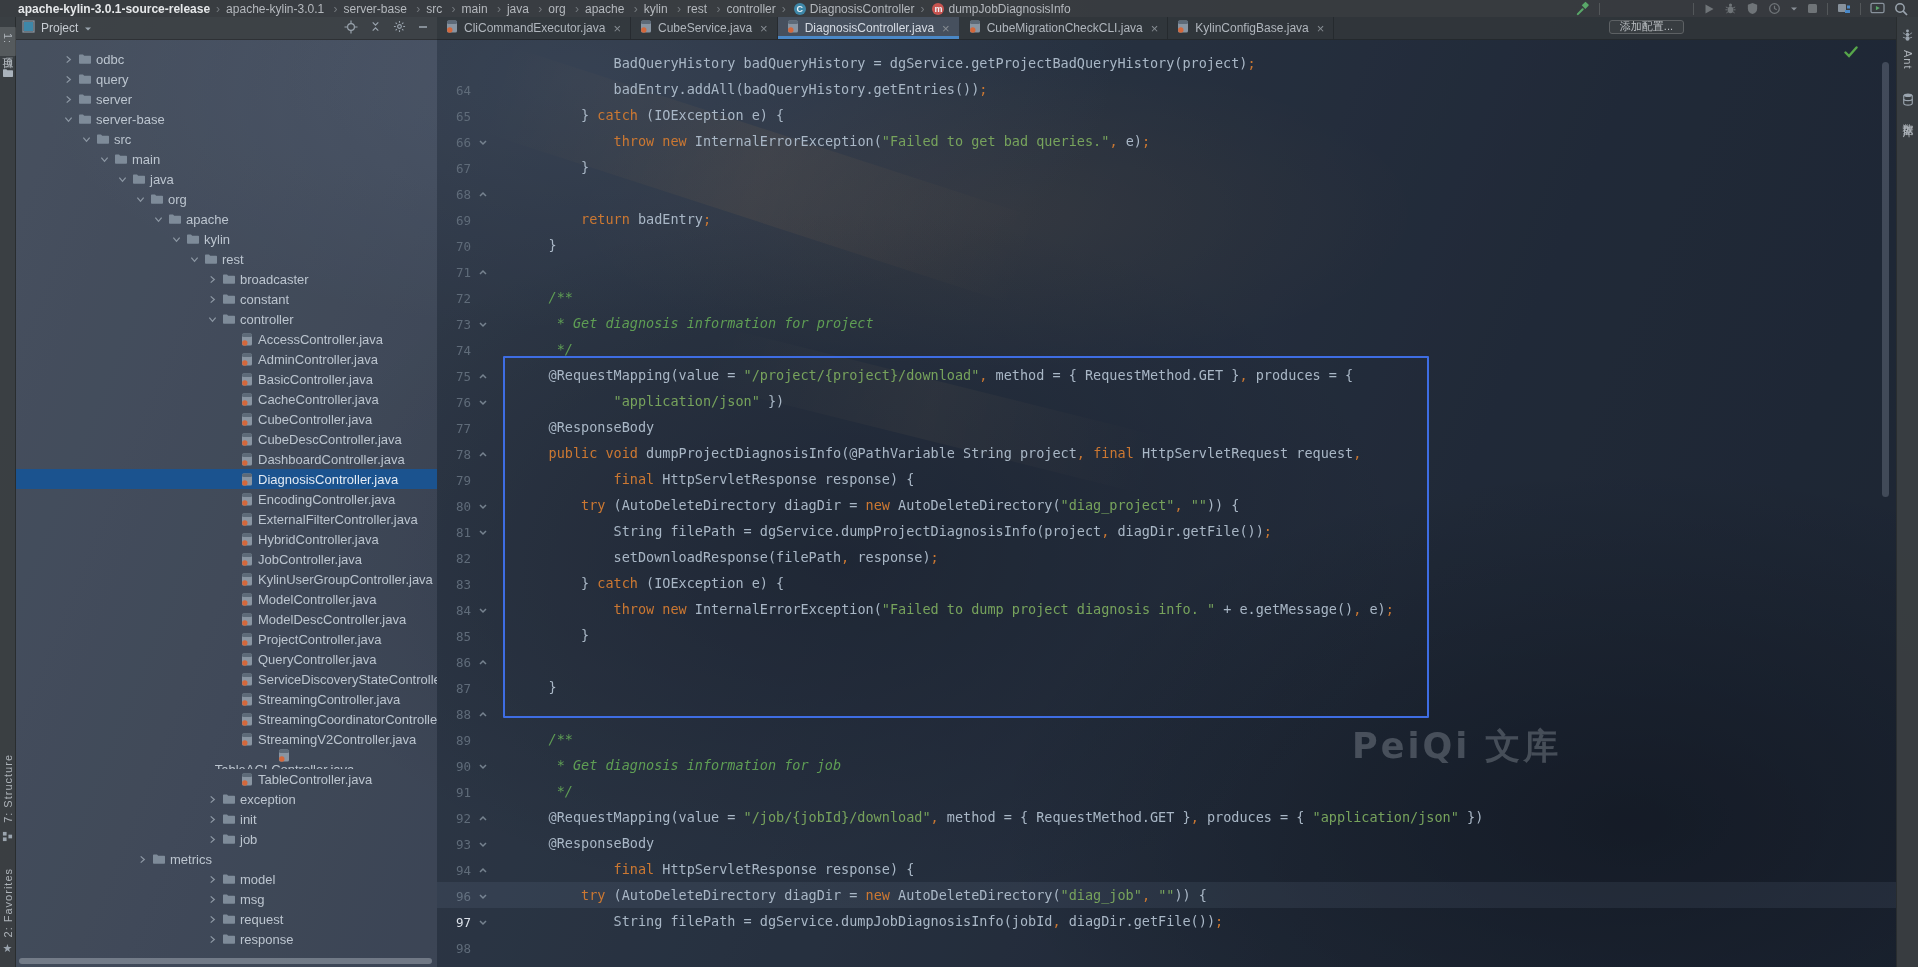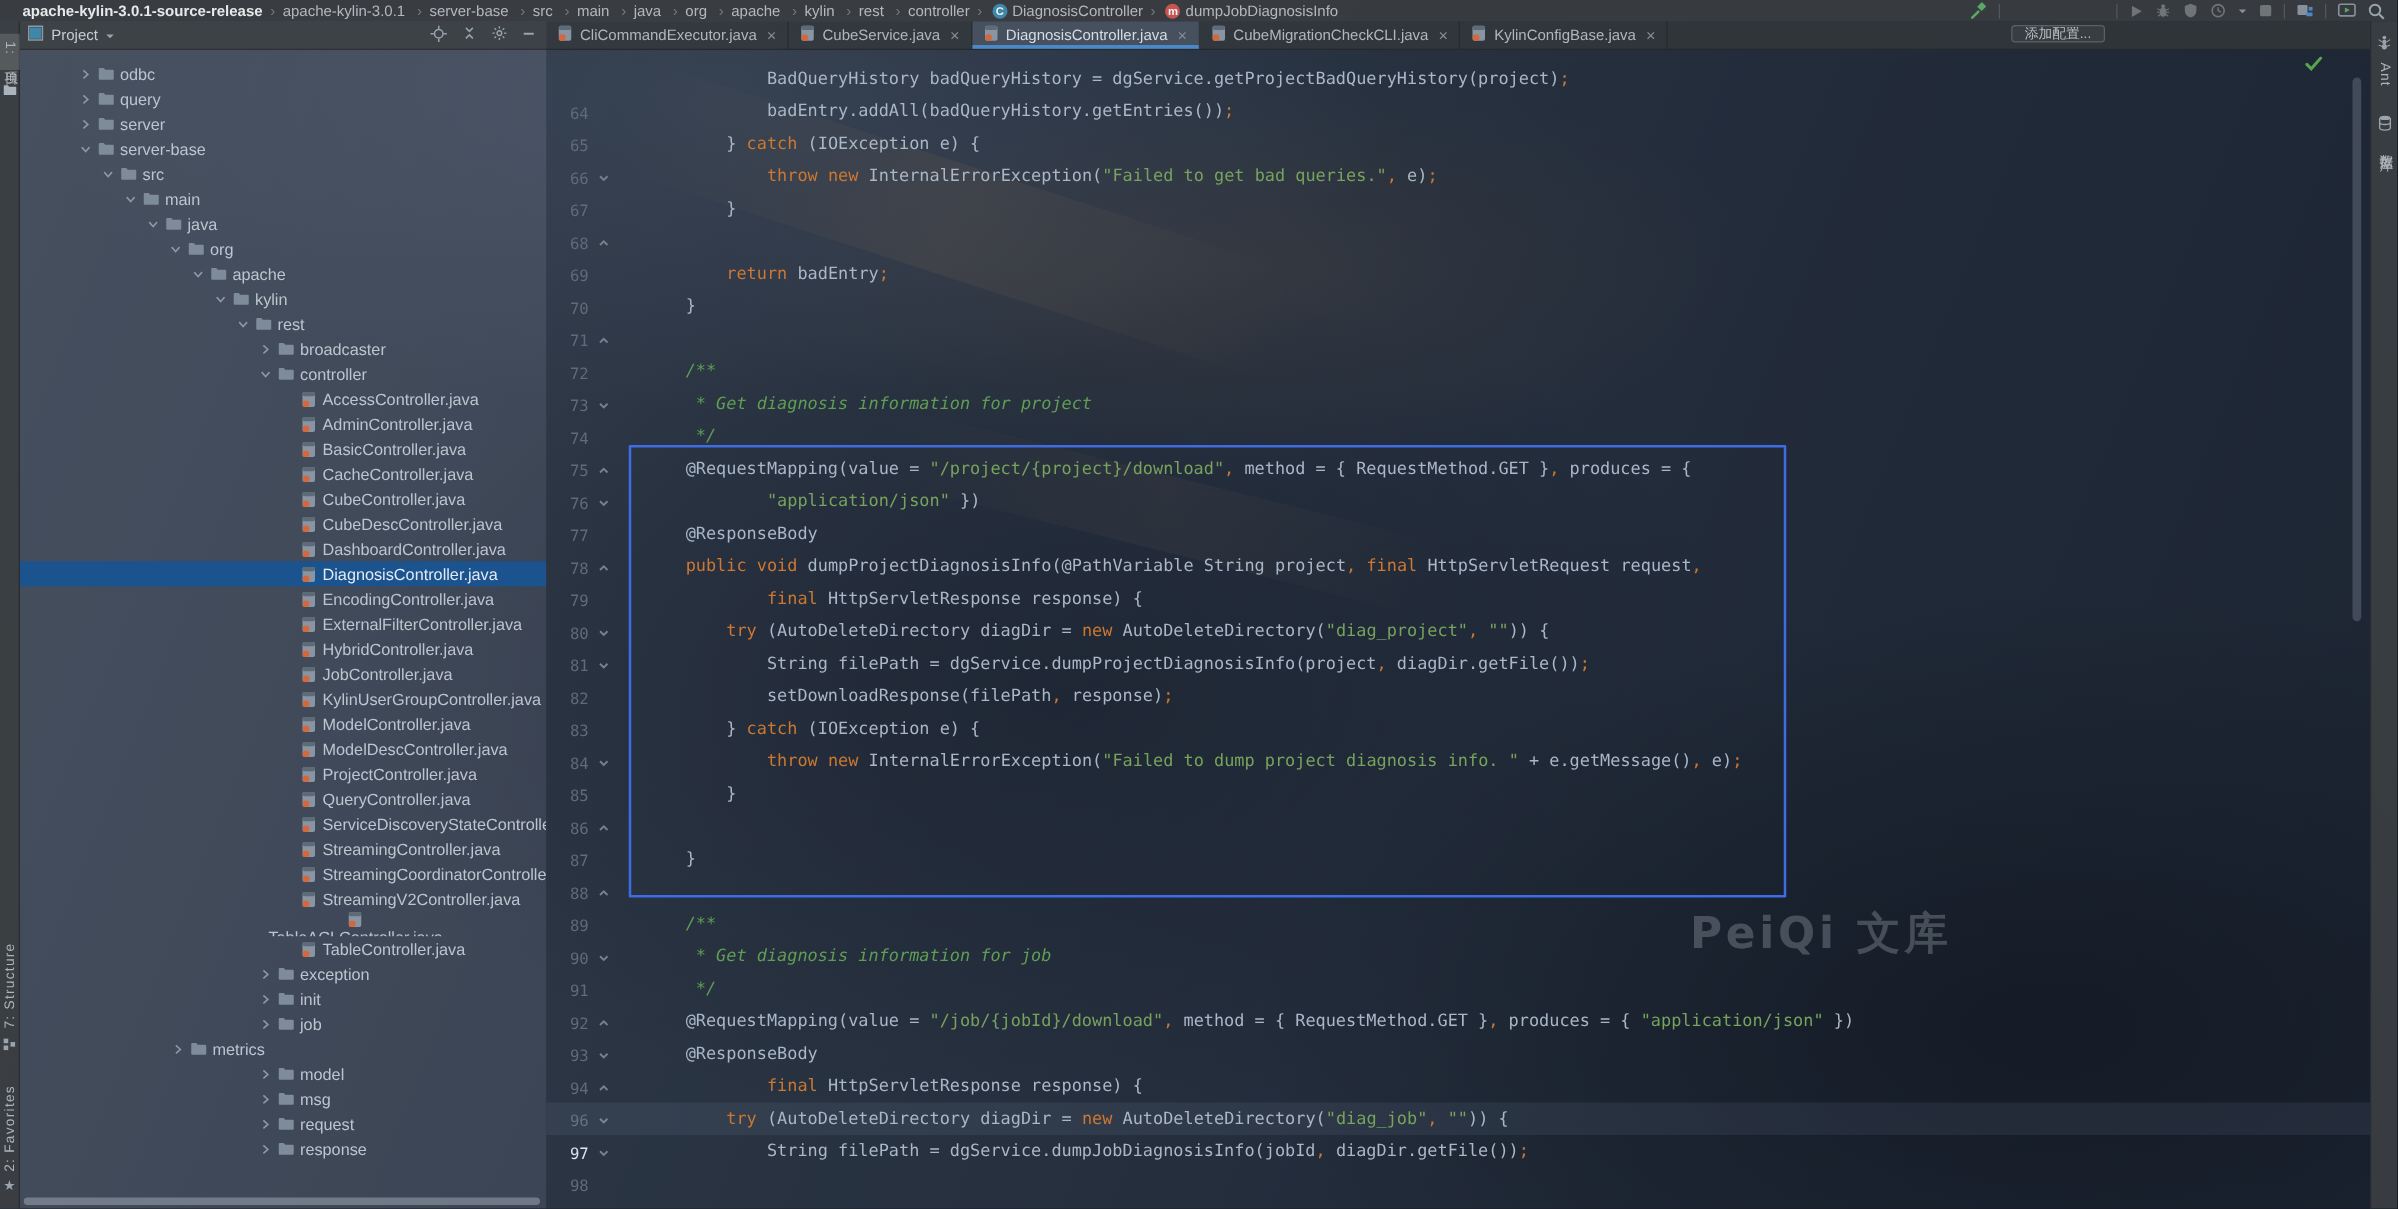--- a/index.html
+++ b/index.html
@@ -522,20 +522,33 @@
                 </svg>
               </span>
     <span class="t-icon">
                 <svg width="14" height="12" viewBox="0 0 14 12">
                   <path d="M1 2.2 Q1 1.4 1.8 1.4 L5 1.4 L6.2 2.8 L12.2 2.8 Q13 2.8 13 3.6 L13 10 Q13 10.8 12.2 10.8 L1.8 10.8 Q1 10.8 1 10 Z" fill="#7e8b99"></path>
                 </svg>
               </span>
     <span class="t-label">broadcaster</span>
   </div>
 
+  <div class="trow" style="padding-left: 188px;">
+    <span class="t-arrow">
+                <svg width="9" height="9" viewBox="0 0 10 10">
+                  <path d="M3 1.5 L7 5 L3 8.5" fill="none" stroke="#8d98a4" stroke-width="1.4"></path>
+                </svg>
+              </span>
+    <span class="t-icon">
+                <svg width="14" height="12" viewBox="0 0 14 12">
+                  <path d="M1 2.2 Q1 1.4 1.8 1.4 L5 1.4 L6.2 2.8 L12.2 2.8 Q13 2.8 13 3.6 L13 10 Q13 10.8 12.2 10.8 L1.8 10.8 Q1 10.8 1 10 Z" fill="#7e8b99"></path>
+                </svg>
+              </span>
+    <span class="t-label">constant</span>
+  </div>
 
   <div class="trow" style="padding-left: 188px;">
     <span class="t-arrow">
                 <svg width="9" height="9" viewBox="0 0 10 10">
                   <path d="M1.5 3 L5 7 L8.5 3" fill="none" stroke="#8d98a4" stroke-width="1.4"></path>
                 </svg>
               </span>
     <span class="t-icon">
                 <svg width="14" height="12" viewBox="0 0 14 12">
                   <path d="M1 2.2 Q1 1.4 1.8 1.4 L5 1.4 L6.2 2.8 L12.2 2.8 Q13 2.8 13 3.6 L13 10 Q13 10.8 12.2 10.8 L1.8 10.8 Q1 10.8 1 10 Z" fill="#7e8b99"></path>

